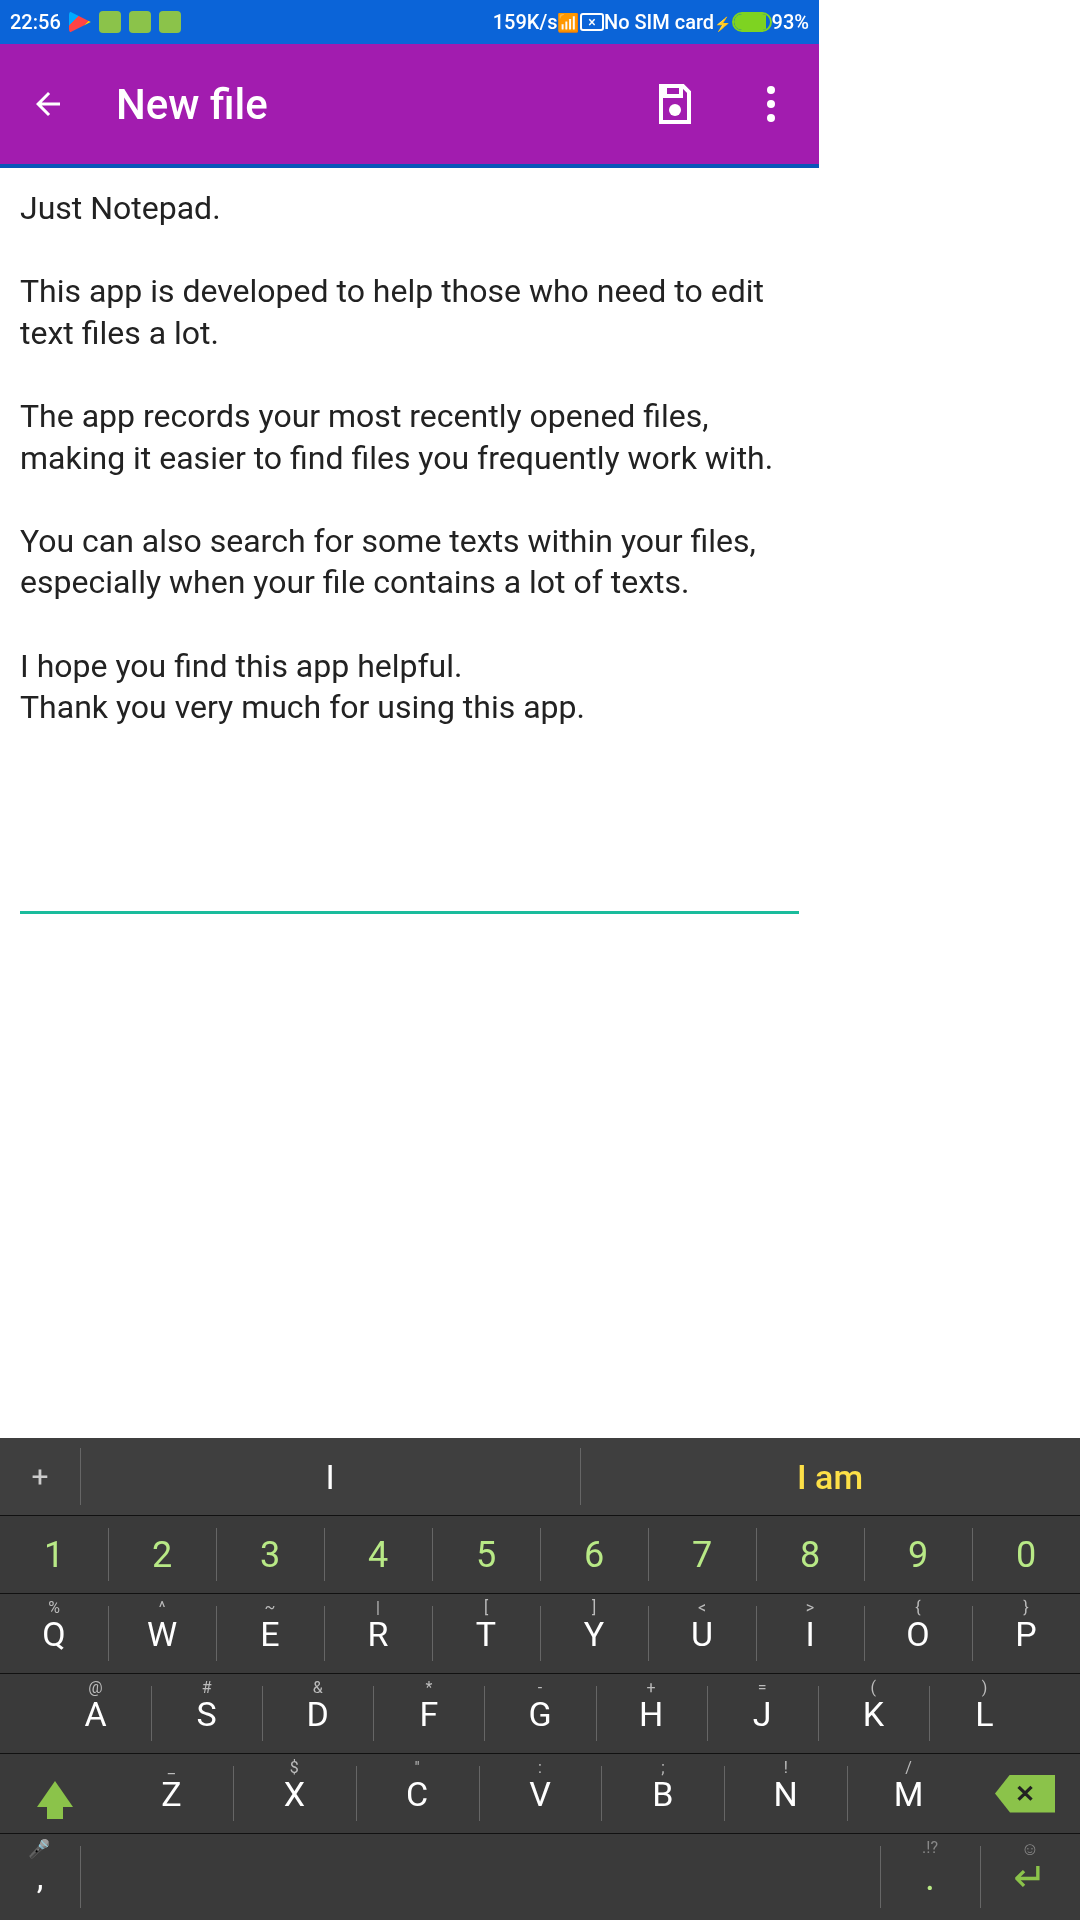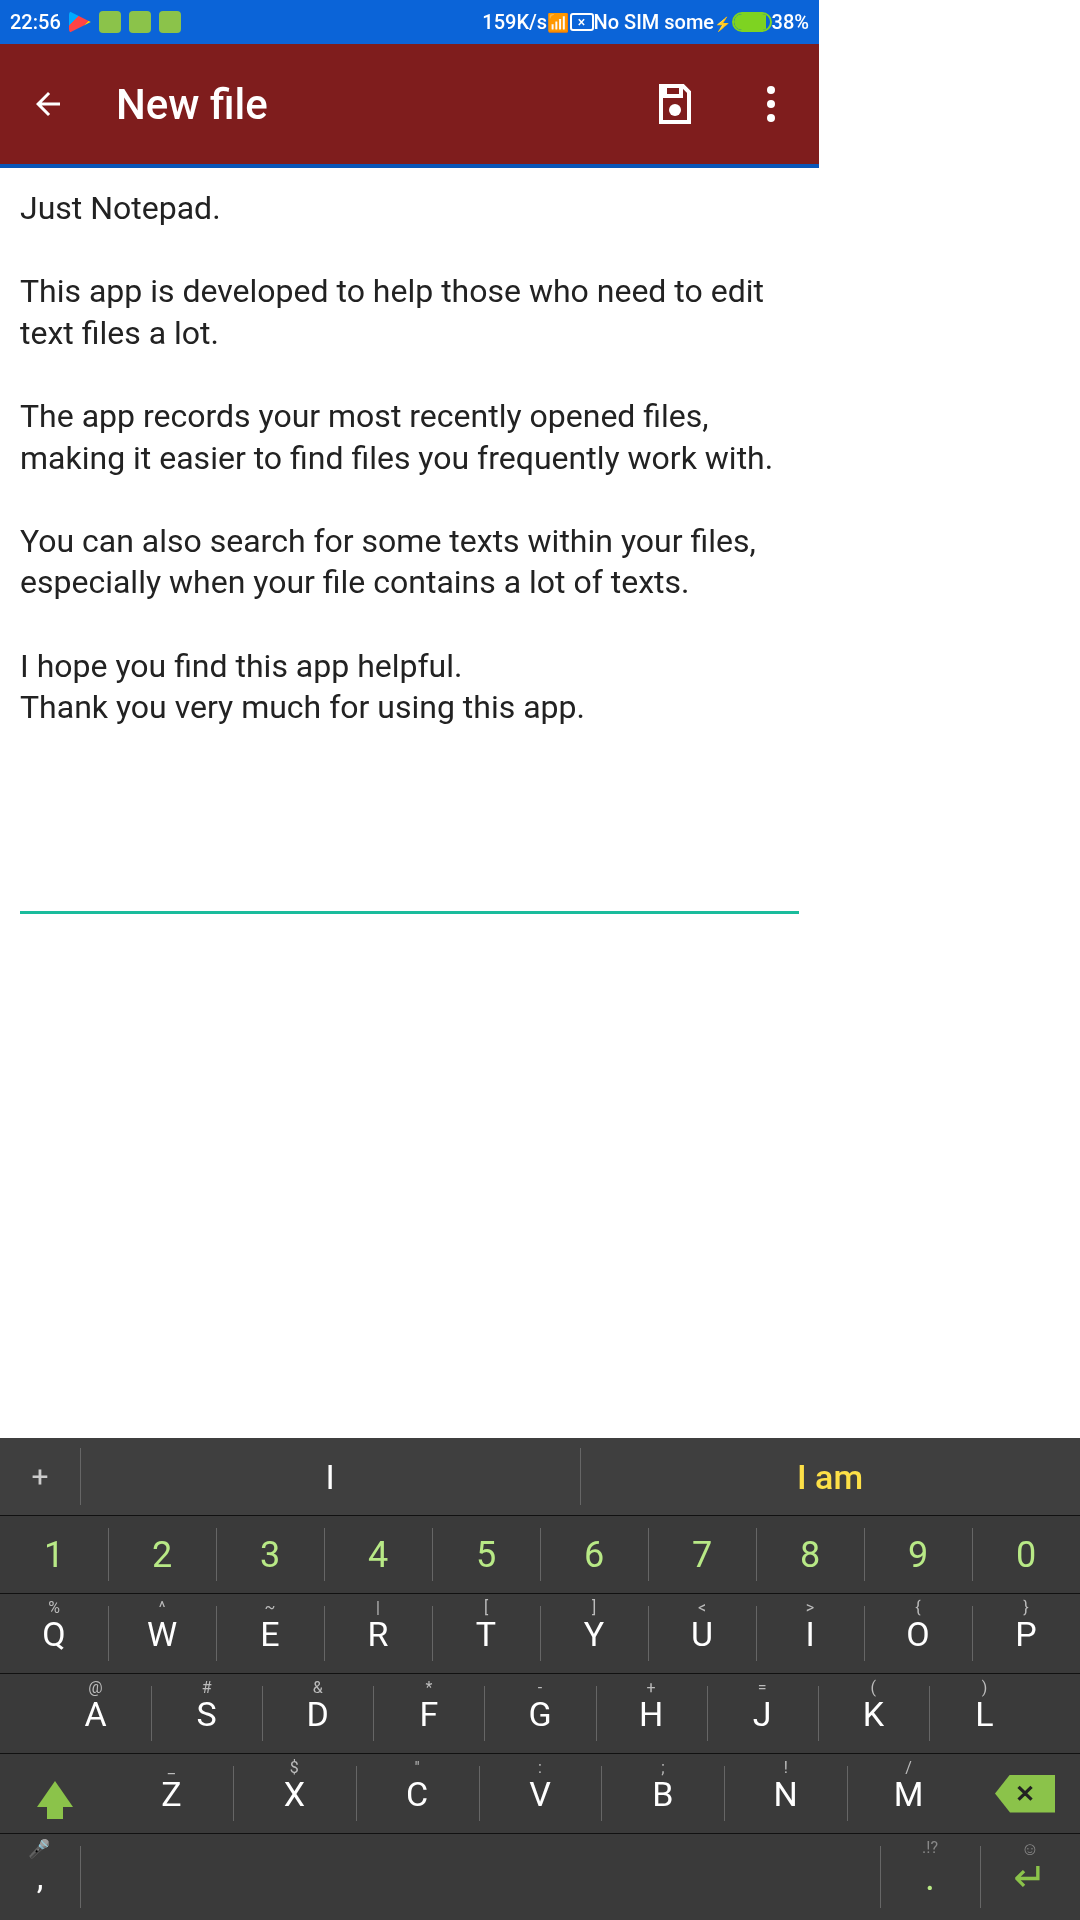--- a/index.html
+++ b/index.html
@@ -13,21 +13,21 @@
   .sb-play { background: linear-gradient(135deg,#0af 0 33%,#f44 33% 66%,#fc0 66%); clip-path: polygon(0 0,100% 50%,0 100%); }
   .sb-sq { background: #8bc34a; }
   .sb-wifi::before { content: "📶"; font-size: 18px; }
   .sb-box { width: 24px; height: 18px; border: 2px solid #fff; border-radius: 3px; position: relative; }
   .sb-box::after { content: "×"; position: absolute; inset: 0; display: flex; align-items: center; justify-content: center; font-size: 14px; line-height: 1; }
   .sb-batt { width: 40px; height: 20px; border: 2px solid #7ed321; border-radius: 10px; position: relative; overflow: hidden; }
   .sb-batt::before { content: ""; position: absolute; left: 0; top: 0; bottom: 0; width: 89%; background: #7ed321; border-radius: 8px 0 0 8px; }
   .sb-bolt::before { content: "⚡"; font-size: 14px; color: #fff; }
 
   
-  .app-bar { height: 120px; background: #7f1d1d; color: #fff; display: flex; align-items: center; padding: 0 20px; gap: 40px; }
+  .app-bar { height: 120px; background: #a21caf; color: #fff; display: flex; align-items: center; padding: 0 20px; gap: 40px; }
   .app-bar .title { font-size: 42px; font-weight: 500; }
   .app-bar .spacer { flex: 1; }
   .app-bar .icon-btn { width: 56px; height: 56px; display: flex; align-items: center; justify-content: center; }
   .back-arrow { width: 36px; height: 36px; }
   .save-svg { width: 48px; height: 48px; }
   .dots { display: flex; flex-direction: column; gap: 6px; align-items: center; justify-content: center; }
   .dots span { width: 8px; height: 8px; background: #fff; border-radius: 50%; }
   .divider { height: 4px; background: #0956b8; }
 
   
@@ -72,24 +72,24 @@
     <span>22:56</span>
     <span class="sb-ico sb-play"></span>
     <span class="sb-ico sb-sq"></span>
     <span class="sb-ico sb-sq"></span>
     <span class="sb-ico sb-sq"></span>
   </div>
   <div class="status-right">
     <span>159K/s</span>
     <span class="sb-wifi"></span>
     <span class="sb-box"></span>
-    <span>No SIM some</span>
+    <span>No SIM card</span>
     <span class="sb-bolt"></span>
     <span class="sb-batt"></span>
-    <span>38%</span>
+    <span>93%</span>
   </div>
 </div>
 
 <div class="app-bar">
   <div class="icon-btn">
     <svg class="back-arrow" viewBox="0 0 24 24">
         <path fill="#fff" d="M20 11H7.8l5.6-5.6L12 4l-8 8 8 8 1.4-1.4L7.8 13H20z"></path>
       </svg>
   </div>
   <div class="title">New file</div>

